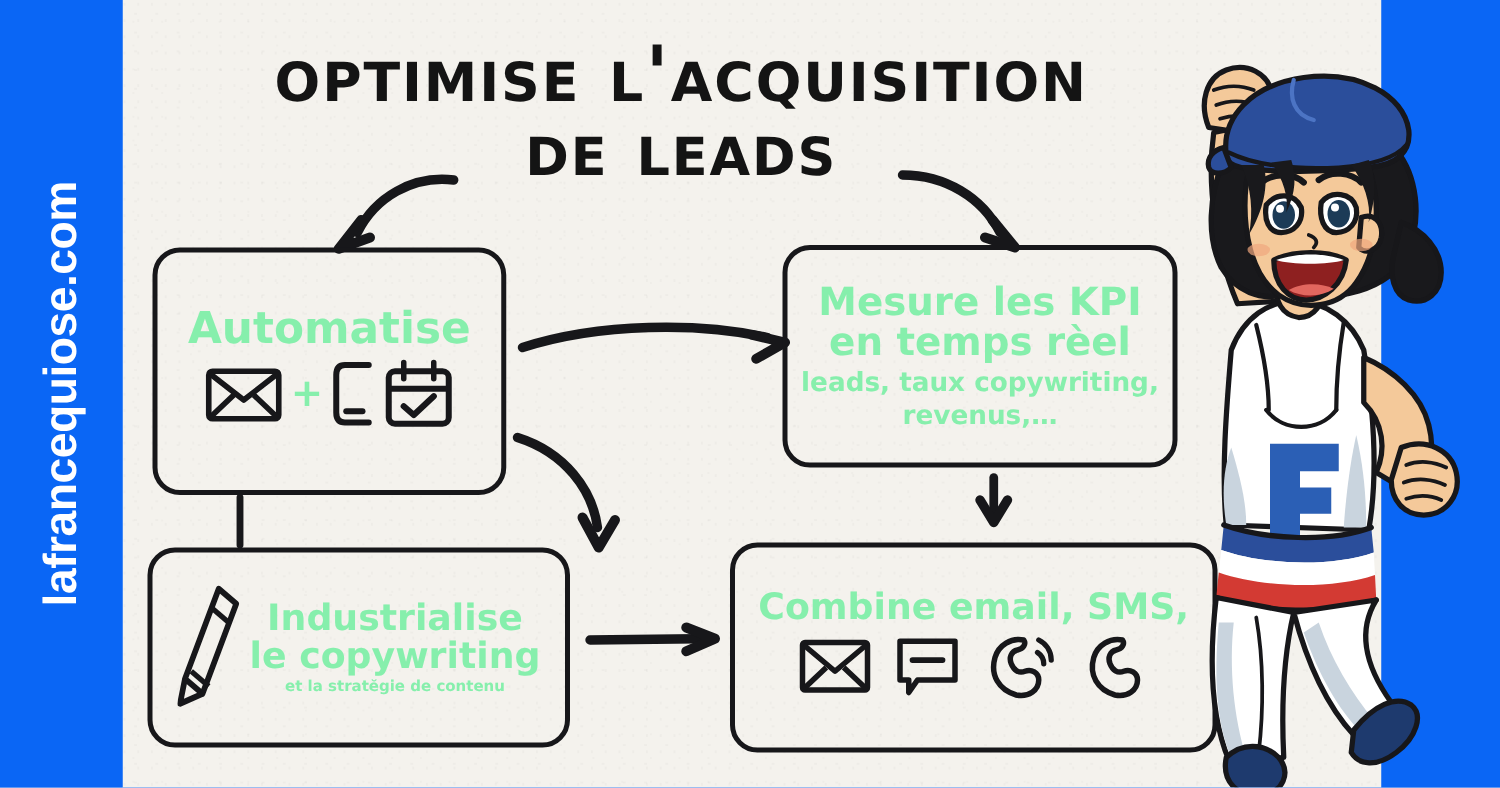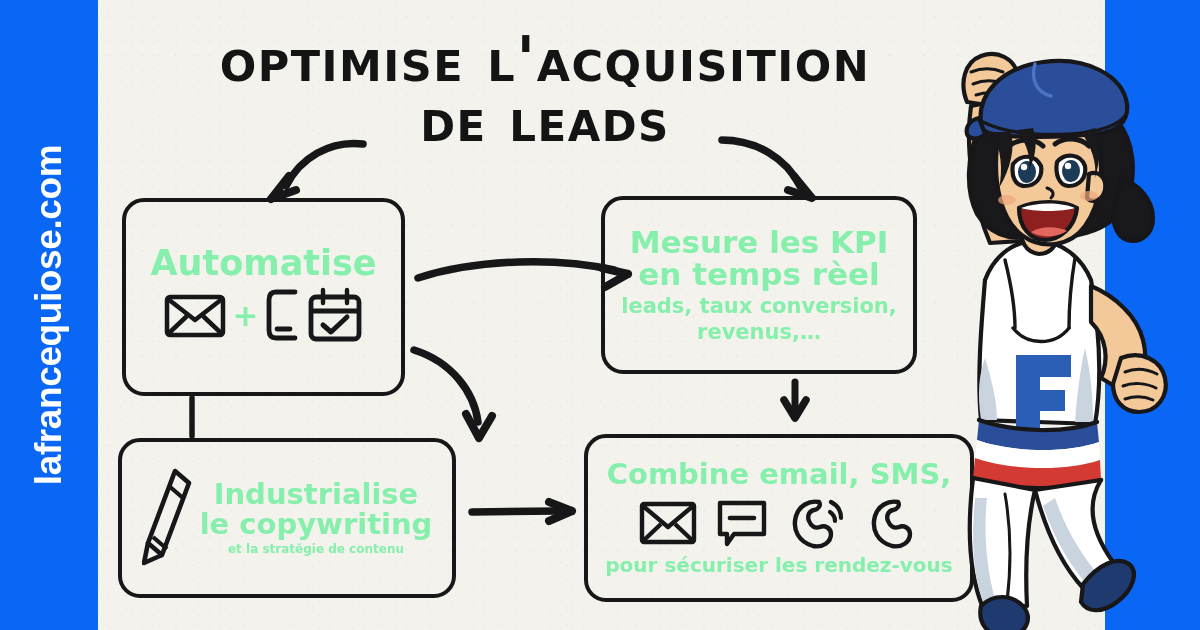--- a/index.html
+++ b/index.html
@@ -102,21 +102,21 @@
     font-family:"DejaVu Sans", sans-serif;
     font-weight:bold;
     line-height:1.06;
   }
 
   #box-automatise { left:122px;  top:198px; width:283px; height:198px; }
   #box-automatise .head { font-size:35px; margin-bottom:2px; }
   #box-automatise .icons { display:flex; align-items:center; gap:6px; margin:2px 0 4px; }
   #box-automatise .sub  { font-size:24px; }
 
-  #box-kpi { left:601px;  top:196px; width:316px; height:178px; }
+  #box-kpi { left:626px;  top:196px; width:316px; height:178px; }
   #box-kpi .head { font-size:31px; }
   #box-kpi .sub  { font-size:21px; margin-top:4px; }
 
   #box-indus { left:118px; top:438px; width:338px; height:160px;
                flex-direction:row; gap:6px; padding:0 16px; }
   #box-indus .txtcol { display:flex; flex-direction:column; align-items:center; }
   #box-indus .head { font-size:29px; }
   #box-indus .sub  { font-size:12px; margin-top:3px; }
 
   #box-combine { left:584px; top:434px; width:390px; height:168px; }
@@ -316,21 +316,21 @@
           <path d="M6 26 L 52 26" fill="none" stroke="#17171A" stroke-width="4.8"></path>
           <path d="M17 5 L 17 18 M41 5 L 41 18" fill="none" stroke="#17171A" stroke-width="4.4" stroke-linecap="round"></path>
           <path d="M17 40 L 25 47 L 41 32" fill="none" stroke="#17171A" stroke-width="5" stroke-linecap="round" stroke-linejoin="round"></path>
         </svg>
       </div>
     </div>
 
     <div class="box" id="box-kpi">
       <div class="head">Mesure les KPI</div>
       <div class="head">en temps rèel</div>
-      <div class="sub">leads, taux conversion,</div>
+      <div class="sub">leads, taux copywriting,</div>
       <div class="sub">revenus,…</div>
     </div>
 
     <div class="box" id="box-indus">
       <svg class="ico" width="52" height="110" viewBox="0 0 52 110">
         <path d="M33 8 L 47 20 L 20 92 L 6 80 Z" fill="none" stroke="#17171A" stroke-width="4.6" stroke-linejoin="round"></path>
         <path d="M27 23 L 41 35" fill="none" stroke="#17171A" stroke-width="4.2"></path>
         <path d="M11 74 L 25 86" fill="none" stroke="#17171A" stroke-width="4.2"></path>
         <path d="M6 80 L 2 100 L 20 92" fill="none" stroke="#17171A" stroke-width="4.6" stroke-linejoin="round"></path>
       </svg>
@@ -359,17 +359,16 @@
                    C 32 13 34 9 32 6 Z" fill="none" stroke="#17171A" stroke-width="4.4" stroke-linejoin="round"></path>
           <path d="M44 6 C 50 9 54 15 54 22" fill="none" stroke="#17171A" stroke-width="4.2" stroke-linecap="round"></path>
           <path d="M43 16 C 46 18 48 21 48 25" fill="none" stroke="#17171A" stroke-width="4.2" stroke-linecap="round"></path>
         </svg>
         <svg class="ico" width="54" height="54" viewBox="0 0 54 54">
           <path d="M32 6 C 22 4 12 10 9 20 C 5 34 12 46 26 50 C 36 52 44 46 44 38
                    C 44 32 38 29 33 31 C 28 33 24 30 22 25 C 20 20 22 15 27 14
                    C 32 13 34 9 32 6 Z" fill="none" stroke="#17171A" stroke-width="4.4" stroke-linejoin="round"></path>
         </svg>
       </div>
-      <div class="sub">pour sécuriser les rendez-vous</div>
     </div>
 
   </div>
 </div>
 
 </body></html>

